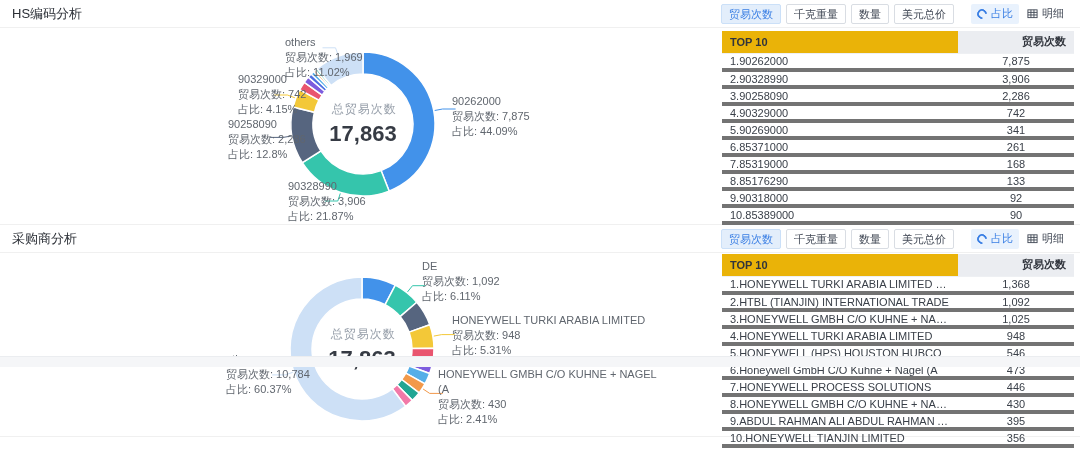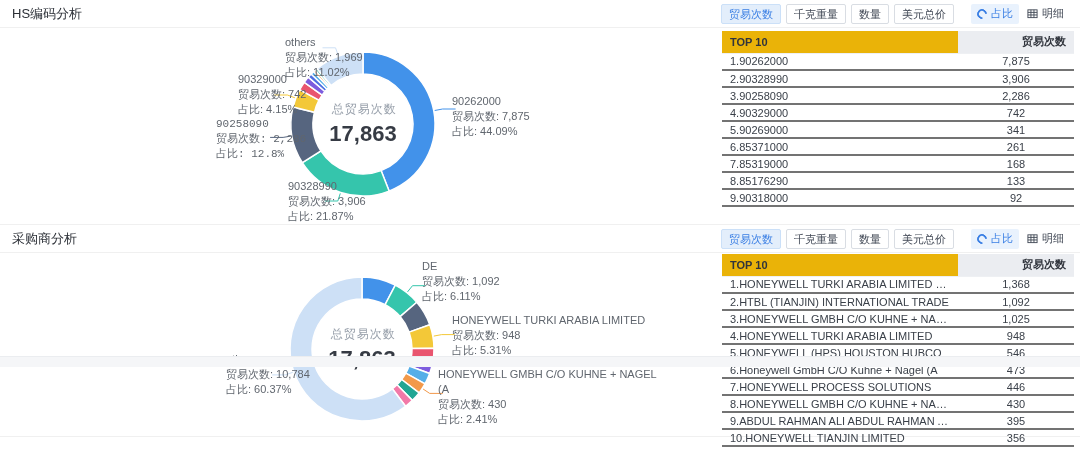--- a/index.html
+++ b/index.html
@@ -25,21 +25,21 @@
   .donut-center { position:absolute; transform:translate(-50%,-50%); text-align:right; pointer-events:none; }
   .dc-t { font-size:12px; color:#98A0AB; letter-spacing:1px; }
   .dc-v { font-size:22px; color:#363B44; font-weight:600; margin-top:3px; }
 
   .callout { position:absolute; font-size:11px; color:#60666E; line-height:15px; white-space:nowrap; }
 
   .top-table { position:absolute; left:722px; width:352px; border-collapse:collapse; table-layout:fixed; font-size:11px; }
   .tbl-1 { top:3px; } .tbl-2 { top:1px; }
   .top-table th { height:22px; padding:0 8px; font-weight:bold; color:#30343C; background:#eab308; text-align:left; border-bottom:1px solid #EEF0F3; }
   .top-table th.val { background:#EBEDF1; text-align:right; }
-  .top-table td { height:17px; padding:0 8px; color:#3A4049; border-bottom:2px solid #737373; overflow:hidden; text-overflow:ellipsis; white-space:nowrap; }
+  .top-table td { height:17px; padding:0 8px; color:#3A4049; border-bottom:4px solid #737373; overflow:hidden; text-overflow:ellipsis; white-space:nowrap; }
   .top-table td.val { text-align:center; }
   .col-name { width:236px; } .col-val { width:116px; }
 
   .bottom-strip { position:absolute; left:0; bottom:0; width:1080px; height:11px; background:#F5F6F8; border-top:1px solid #EBEDF0; }
 </style>
 </head>
 <body>
 
 <div class="app">
 
@@ -98,21 +98,21 @@
       <div class="callout" style="left:285px; top:7px;">
         <div>others</div>
         <div>贸易次数: 1,969</div>
         <div>占比: 11.02%</div>
       </div>
       <div class="callout" style="left:238px; top:44px;">
         <div>90329000</div>
         <div>贸易次数: 742</div>
         <div>占比: 4.15%</div>
       </div>
-      <div class="callout" style="left:216px; top:89px;font-family:Liberation Mono, monospace;">
+      <div class="callout" style="left:228px; top:89px;">
         <div>90258090</div>
         <div>贸易次数: 2,286</div>
         <div>占比: 12.8%</div>
       </div>
       <div class="callout" style="left:288px; top:151px;">
         <div>90328990</div>
         <div>贸易次数: 3,906</div>
         <div>占比: 21.87%</div>
       </div>
       <div class="callout" style="left:452px; top:66px;">
@@ -161,20 +161,24 @@
               <td>7.85319000</td>
               <td class="val">168</td>
             </tr>
           <tr>
               <td>8.85176290</td>
               <td class="val">133</td>
             </tr>
           <tr>
               <td>9.90318000</td>
               <td class="val">92</td>
+            </tr>
+          <tr>
+              <td>10.85389000</td>
+              <td class="val">90</td>
             </tr>
         </tbody>
       </table>
     </div>
   </section>
 
   <section>
     <div class="panel-head">
       <div class="panel-title">采购商分析</div>
       <div class="toolbar">

